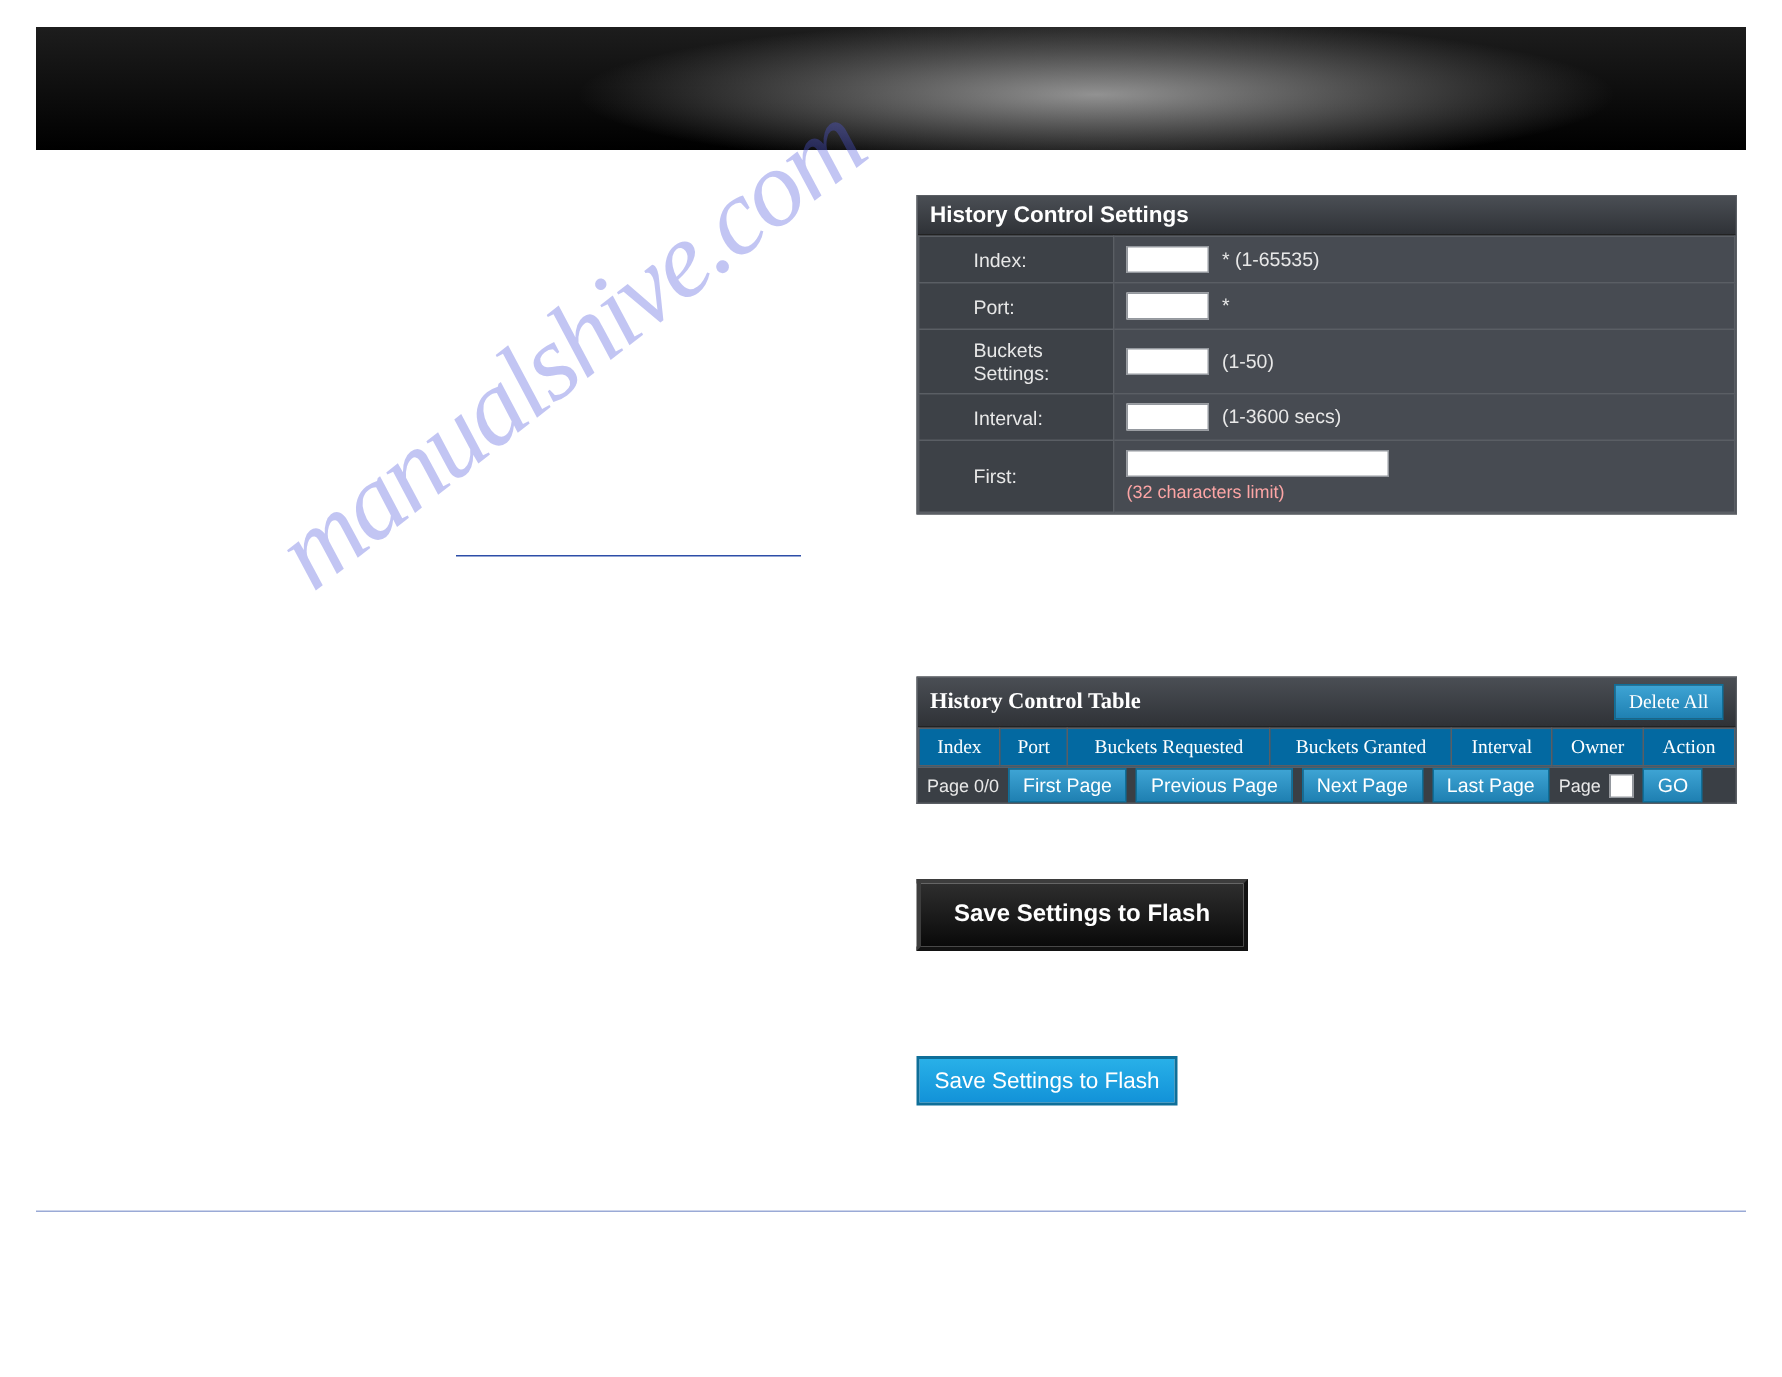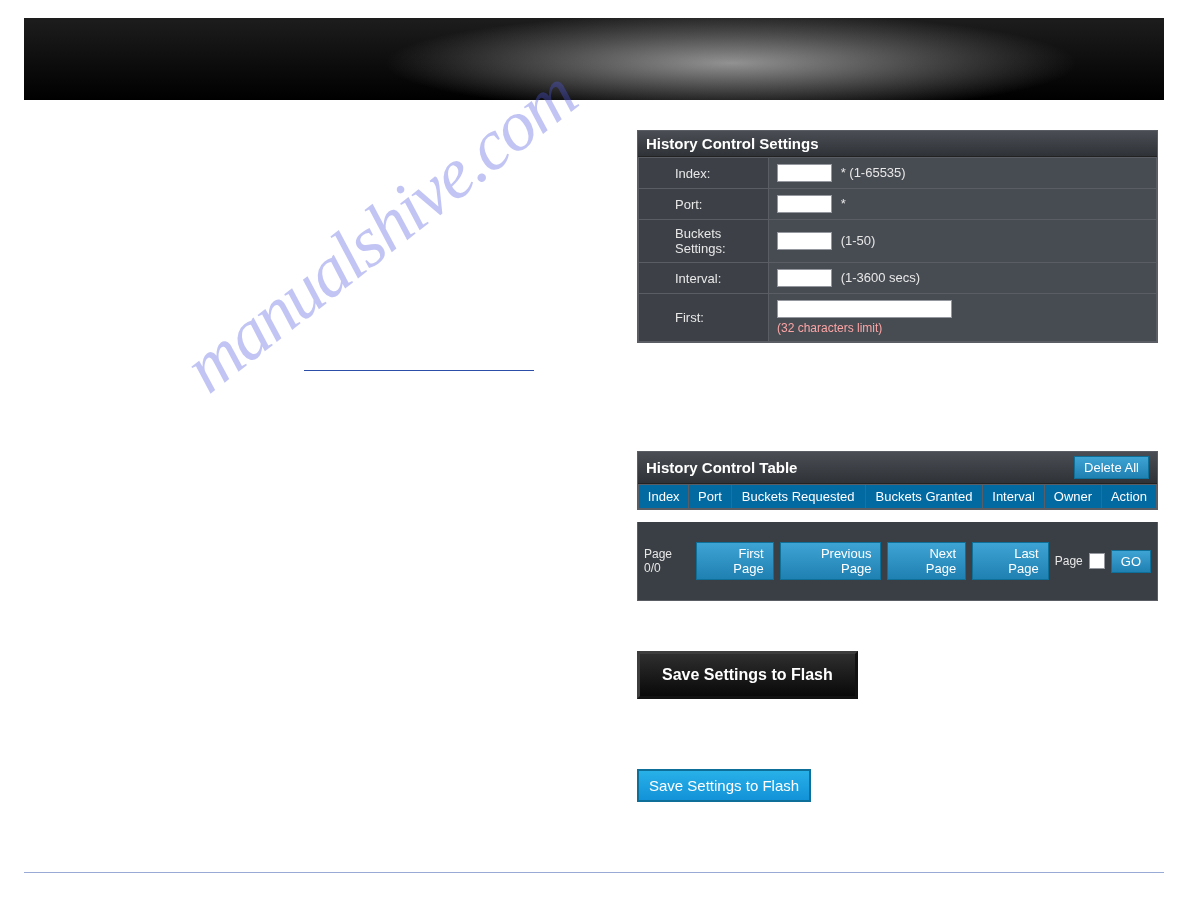--- a/index.html
+++ b/index.html
@@ -38,21 +38,21 @@
     font-size: 72px;
     letter-spacing: -2px;
     color: rgba(80, 90, 220, 0.35);
     pointer-events: none;
     white-space: nowrap;
     z-index: 50;
   }
 
   .cols {
     display: flex;
-    gap: 58px;
+    gap: 32px;
     padding-top: 30px;
   }
   .left-col { flex: 0 0 555px; }
   .right-col { flex: 1; padding-right: 6px; }
 
   .blue-underline {
     display: block;
     margin-left: 280px;
     width: 230px;
     border-bottom: 1px solid #2d4ea8;
@@ -140,21 +140,21 @@
     text-align: center;
     font-size: 12px;
     padding: 4px 8px;
     border: 1px solid #5a5e64;
   }
 
   .pager-row {
     display: flex;
     align-items: center;
     gap: 6px;
-    padding: 20px 6px;
+    padding: 0 6px;
     background: #3a3f45;
     color: #e8e8e8;
     font-size: 12px;
     border: 1px solid #5a5e64;
     border-top: none;
   }
   .page-input {
     width: 16px; height: 16px;
     border: 1px solid #94989e;
     background: #fff;
@@ -256,21 +256,21 @@
               <span class="subhint">(32 characters limit)</span>
             </td>
           </tr>
         </tbody>
           </table>
       </div>
 
       <div class="v-gap-mid"></div>
 
       
-      <div class="panel" style="margin-bottom:12px;">
+      <div class="panel" style="margin-bottom:0;font-family:Liberation Serif, serif;">
         <div class="panel-head">
           <span class="panel-title">History Control Table</span>
           <span class="btn">Delete All</span>
         </div>
         <table class="form-table">
           <tbody>
               <tr class="grid-head-row">
             <td>Index</td>
             <td>Port</td>
             <td>Buckets Requested</td>

